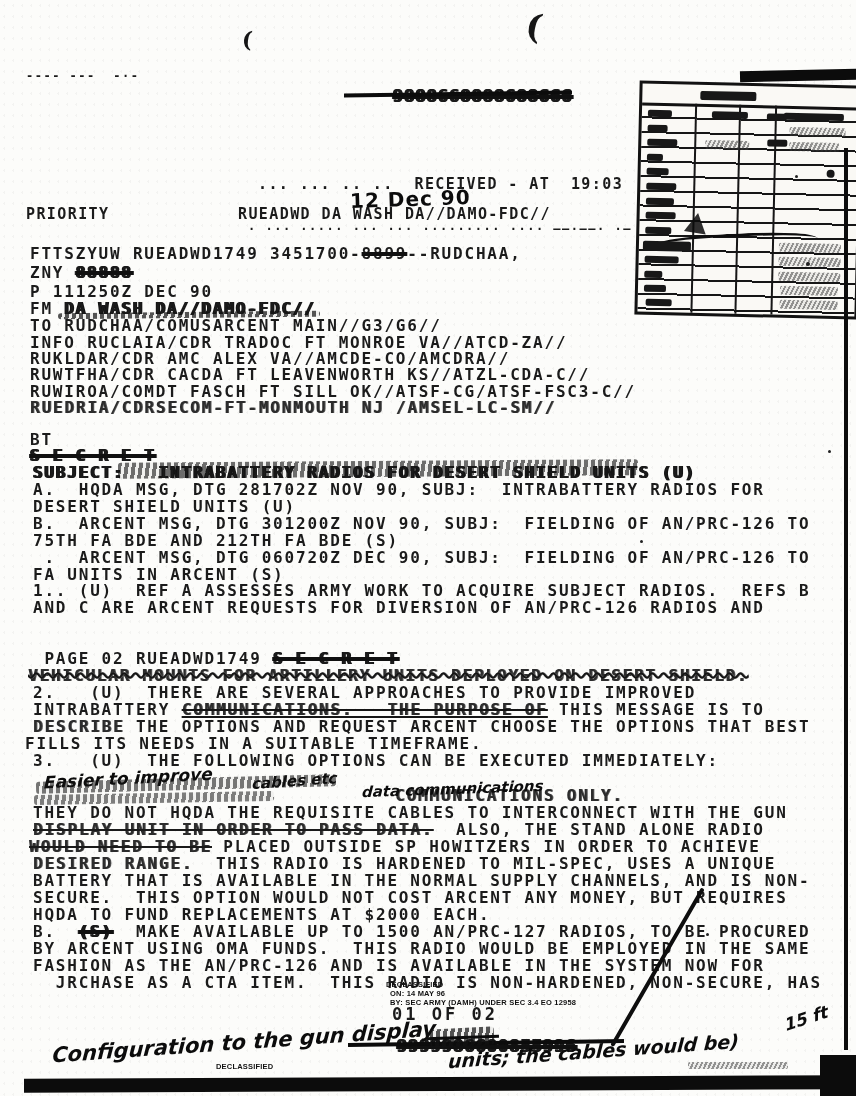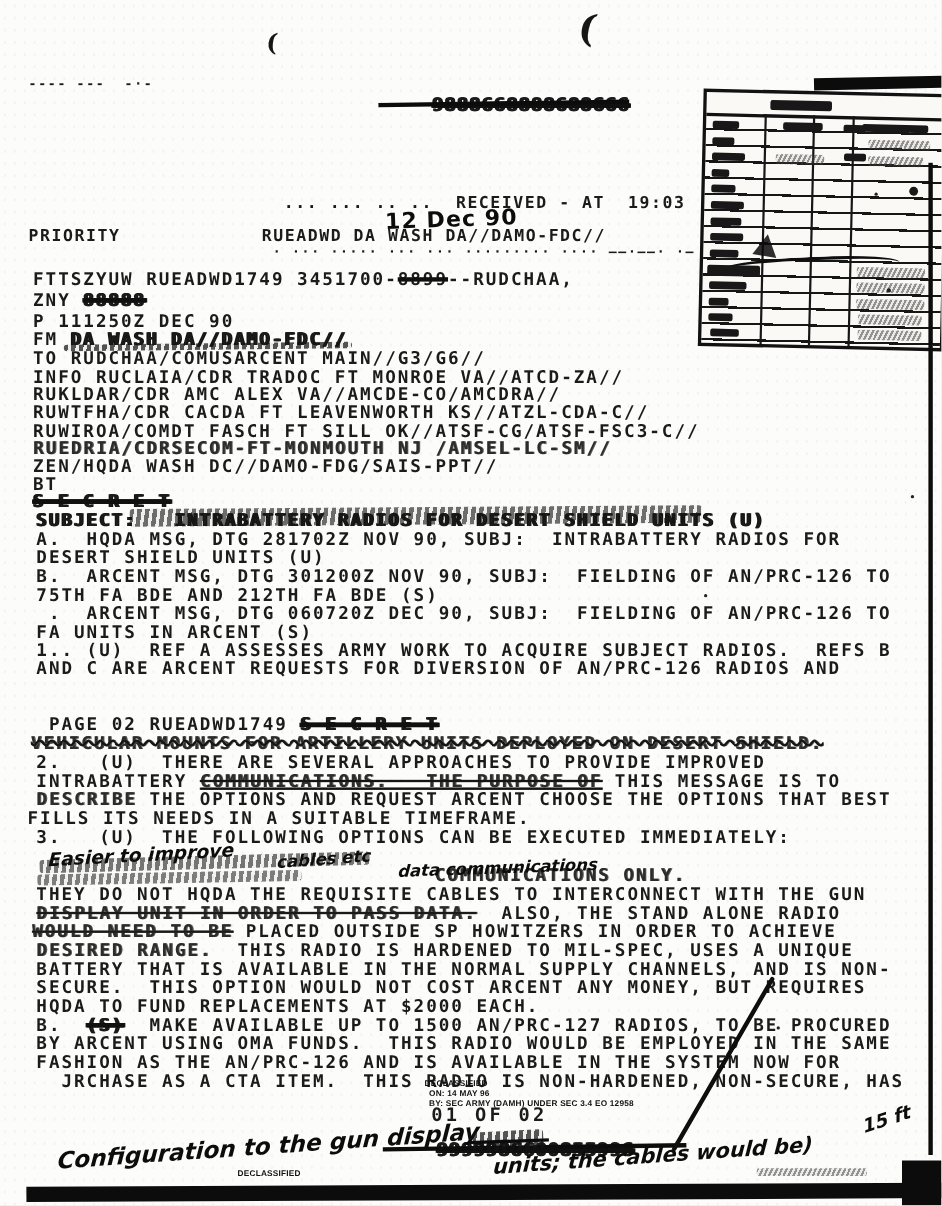--- a/index.html
+++ b/index.html
@@ -60,21 +60,20 @@
   <div class="t" style="left:30px;top:264px"><span>ZNY </span><span class="st heavy">88888</span></div>
   <div class="t" style="left:30px;top:283px">P 111250Z DEC 90</div>
   <div class="t" style="left:30px;top:300px"><span>FM </span><span class="heavy">DA WASH DA//DAMO-FDC//</span></div>
   <div class="scrib" style="left:58px;top:312px;width:262px;height:6px;transform:rotate(-.6deg)"></div>
   <div class="t" style="left:30px;top:317px">TO RUDCHAA/COMUSARCENT MAIN//G3/G6//</div>
   <div class="t" style="left:30px;top:334px">INFO RUCLAIA/CDR TRADOC FT MONROE VA//ATCD-ZA//</div>
   <div class="t" style="left:30px;top:350px">RUKLDAR/CDR AMC ALEX VA//AMCDE-CO/AMCDRA//</div>
   <div class="t" style="left:30px;top:366px">RUWTFHA/CDR CACDA FT LEAVENWORTH KS//ATZL-CDA-C//</div>
   <div class="t" style="left:30px;top:383px">RUWIROA/COMDT FASCH FT SILL OK//ATSF-CG/ATSF-FSC3-C//</div>
   <div class="t smudge" style="left:30px;top:399px">RUEDRIA/CDRSECOM-FT-MONMOUTH NJ /AMSEL-LC-SM//</div>
-  <div class="t" style="left:30px;top:415px">ZEN/HQDA WASH DC//DAMO-FDG/SAIS-PPT//</div>
   <div class="t" style="left:30px;top:431px">BT</div>
   <div class="t" style="left:30px;top:447px"><span class="st heavy">S E C R E T</span></div>
 
   <div class="t heavy" style="left:33px;top:464px">SUBJECT:   INTRABATTERY RADIOS FOR DESERT SHIELD UNITS (U)</div>
   <div class="scrib" style="left:118px;top:461px;width:520px;height:16px;transform:rotate(-.4deg);opacity:.85"></div>
   <div class="t" style="left:33px;top:481px">A.  HQDA MSG, DTG 281702Z NOV 90, SUBJ:  INTRABATTERY RADIOS FOR</div>
   <div class="t" style="left:33px;top:498px">DESERT SHIELD UNITS (U)</div>
   <div class="t" style="left:33px;top:515px">B.  ARCENT MSG, DTG 301200Z NOV 90, SUBJ:  FIELDING OF AN/PRC-126 TO</div>
   <div class="t" style="left:33px;top:532px">75TH FA BDE AND 212TH FA BDE (S)</div>
   <div class="t" style="left:33px;top:549px"> .  ARCENT MSG, DTG 060720Z DEC 90, SUBJ:  FIELDING OF AN/PRC-126 TO</div>

